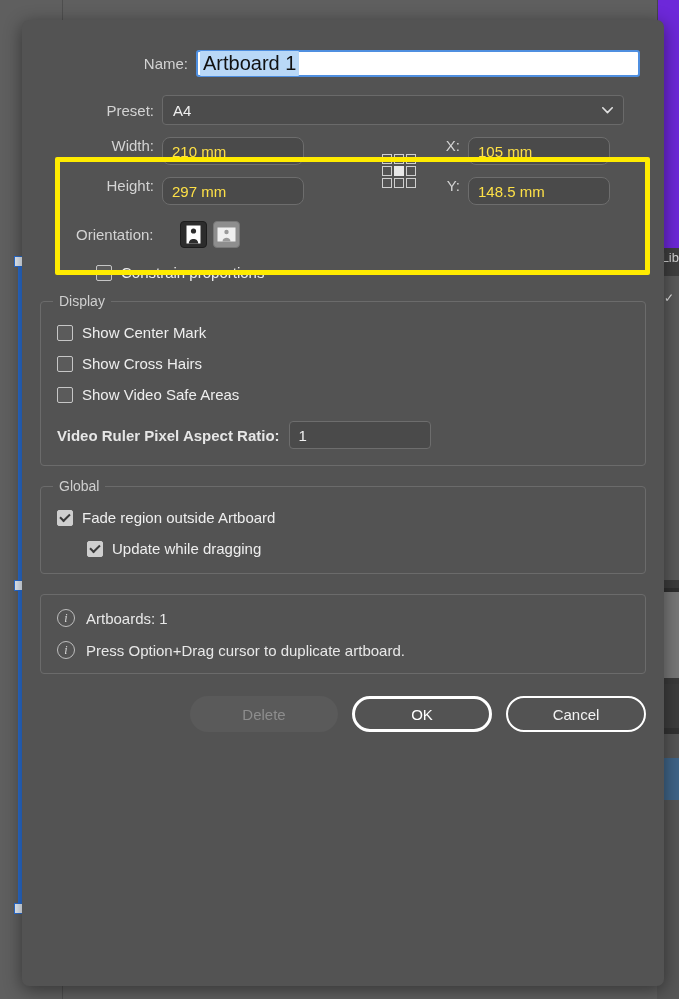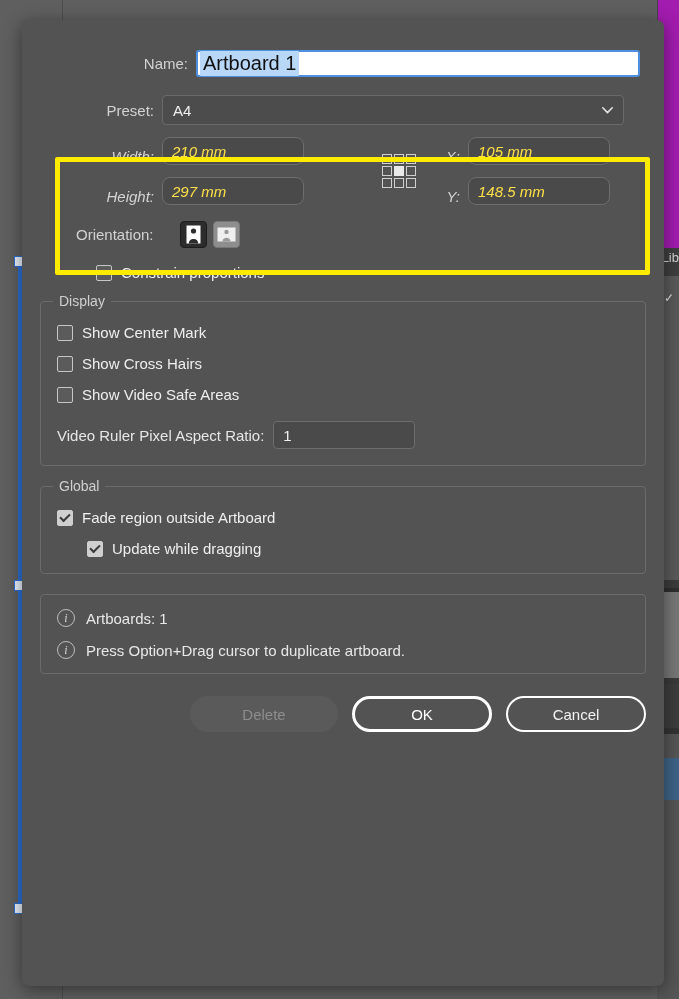--- a/index.html
+++ b/index.html
@@ -42,21 +42,21 @@
   }
   .ab-handle.h1 { top: 256px; }
   .ab-handle.h2 { top: 580px; }
   .ab-handle.h3 { top: 903px; }
 
   
   .right-panel {
     position: absolute;
     right: 0; top: 0;
     width: 22px; height: 999px;
-    background: #a21caf;
+    background: #6d28d9;
     border-left: 1px solid #464646;
     box-sizing: border-box;
   }
   .rp-strip { position: absolute; right: 0; width: 22px; }
   .rp-header { top: 248px; height: 28px; background: #3f3f3f; }
   .rp-label {
     position: absolute; right: 0; top: 250px;
     width: 22px;
     font-size: 13px; color: #d6d6d6;
     text-align: right;
@@ -170,23 +170,22 @@
     padding-left: 36px;
     padding-right: 22px;
   }
   .dims-left { width: 290px; }
   .dims-mid {
     width: 66px;
     display: flex; align-items: center; justify-content: center;
   }
   .dims-right { flex: 1; }
   .fld-row {
-    display: flex; align-items: flex-end;
+    display: flex; align-items: flex-start;
     margin-bottom: 12px;
-    font-style: italic;
   }
   .fld-row:last-child { margin-bottom: 0; }
   .fld-label-w { width: 78px; margin-right: 8px; }
   .fld-label-xy { width: 28px; margin-right: 8px; }
   .txtfield {
     height: 28px;
     background: #4a4a4a;
     border: 1px solid #6d6d6d;
     border-radius: 8px;
     display: flex; align-items: center;
@@ -274,21 +273,21 @@
   .cb-row {
     display: flex; align-items: center;
     margin-top: 14px;
   }
   .cb-row.indent { padding-left: 30px; }
 
   .varatio-row {
     display: flex; align-items: center;
     margin-top: 18px;
   }
-  .varatio-label { font-size: 15px; color: #e6e6e6; margin-right: 9px; }
+  .varatio-label { font-size: 15px; color: #e6e6e6; margin-right: 9px; font-weight: bold; }
   .varatio-field {
     width: 142px; height: 28px;
     background: #4a4a4a;
     border: 1px solid #6d6d6d;
     border-radius: 4px;
     display: flex; align-items: center;
     padding: 0 9px;
     box-sizing: border-box;
     font-size: 15px; color: #f0f0f0;
   }

